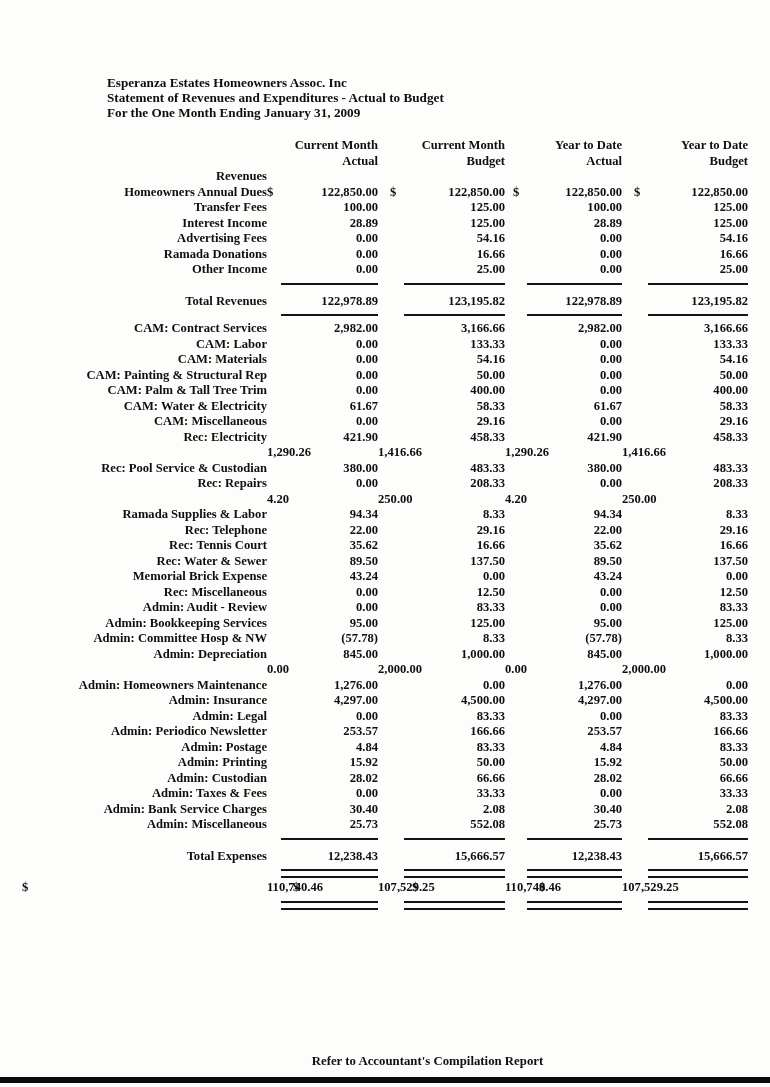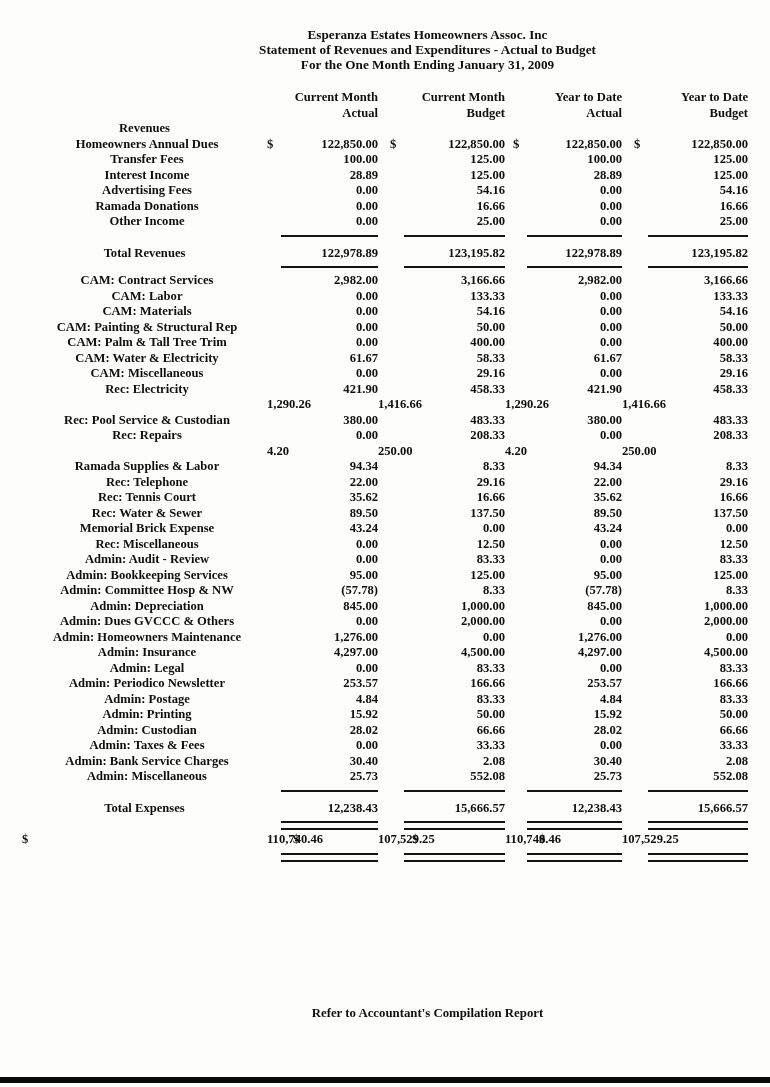--- a/index.html
+++ b/index.html
@@ -9,33 +9,33 @@
     background:#fdfdfc;
     color:#0f0f0f;
     font-family:"Liberation Serif", serif;
     font-weight:bold;
     overflow:hidden;
     box-sizing:border-box;
   }
   .content { padding:27px 22px 0 22px; }
 
   .doc-header {
-    text-align:center;
     padding-left:85px;
     font-size:13.2px;
     line-height:15px;
+    margin-top:48px;
   }
 
   .row {
     display:grid;
     grid-template-columns:245px 14px 97px 26px 101px 22px 95px 26px 100px;
     font-size:12.6px;
     line-height:15.5px;
   }
-  .c-label { text-align:center; white-space:nowrap; overflow:hidden; }
+  .c-label { text-align:right; white-space:nowrap; overflow:hidden; }
   .c-label.item { padding-left:5px; }
   .c-d  { text-align:left; }
   .c-d.g12 { padding-left:12px; box-sizing:border-box; }
   .c-d.g8  { padding-left:8px;  box-sizing:border-box; }
   .c-v  { text-align:right; white-space:nowrap; }
 
   .col-headers { margin-top:18px; }
   .col-headers .c-v span { display:block; text-align:right; }
 
   .section-label-row.expenses-label { margin-top:19px; }
@@ -459,21 +459,20 @@
           <div class="c-d "></div>
           <div class="c-v">845.00</div>
           <div class="c-d g12"></div>
           <div class="c-v">1,000.00</div>
           <div class="c-d g8"></div>
           <div class="c-v">845.00</div>
           <div class="c-d g12"></div>
           <div class="c-v">1,000.00</div>
         </div>
         <div class="row">
-          <div class="c-label item">Admin: Dues GVCCC &amp; Others</div>
           <div class="c-d "></div>
           <div class="c-v">0.00</div>
           <div class="c-d g12"></div>
           <div class="c-v">2,000.00</div>
           <div class="c-d g8"></div>
           <div class="c-v">0.00</div>
           <div class="c-d g12"></div>
           <div class="c-v">2,000.00</div>
         </div>
         <div class="row">

